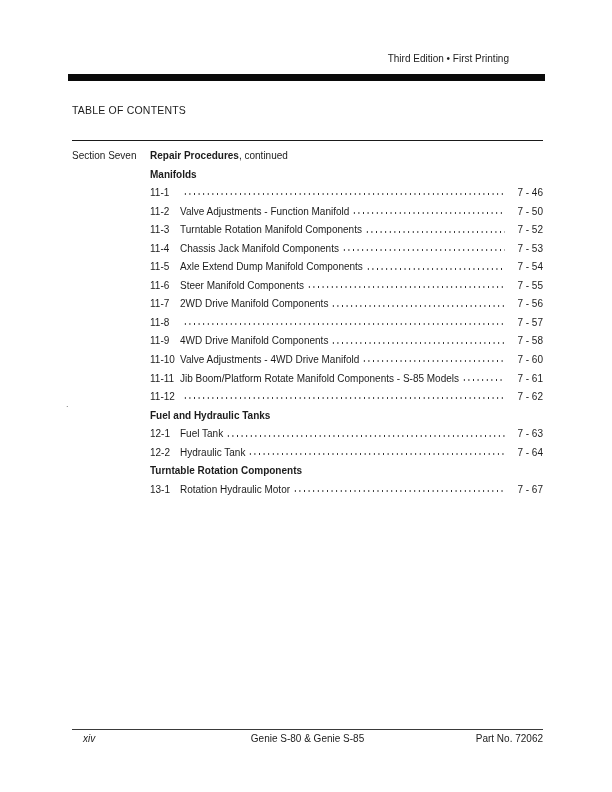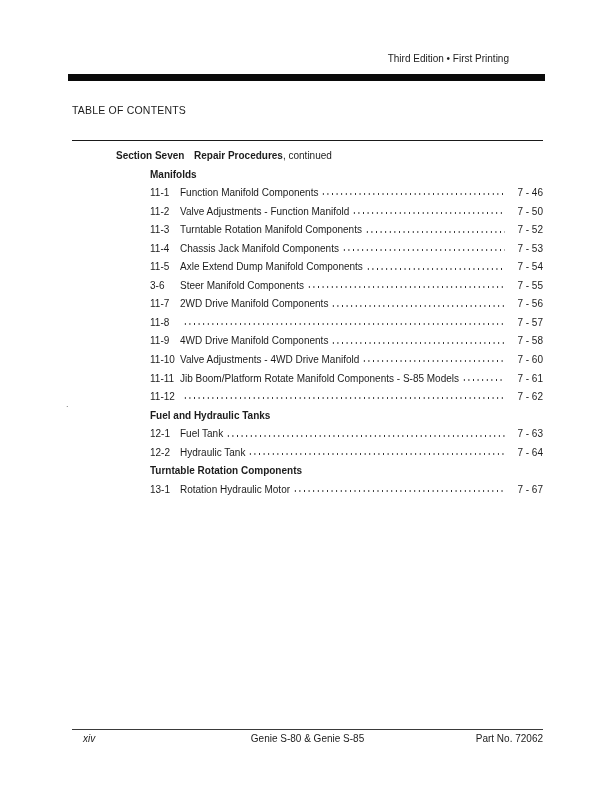--- a/index.html
+++ b/index.html
@@ -57,22 +57,21 @@
   .toc-row {
     display: flex;
     align-items: baseline;
     height: 18.55px;
     line-height: 18.55px;
     white-space: nowrap;
   }
   .bold { font-weight: bold; }
   .sec-label {
     flex: 0 0 78px;
-    font-weight: bold;
-    margin-left: 44px;
+    font-weight: normal;
   }
   .heading-row, .entry-row { padding-left: 78px; }
   .group-heading { font-weight: bold; }
   .num { flex: 0 0 30px; }
   .etitle { flex: 0 0 auto; }
   .dots {
     flex: 1 1 auto;
     align-self: stretch;
     margin: 0 4px 0 3px;
     background-image: radial-gradient(circle, #2a2a2a 0.75px, rgba(0,0,0,0) 0.95px);
@@ -133,21 +132,20 @@
     <div class="toc-row section-row">
       <span class="sec-label">Section Seven</span>
       <span class="sec-title"><span class="bold">Repair Procedures</span><span>, continued</span></span>
     </div>
     <div id="toc-body">
         <div class="toc-row heading-row">
           <span class="group-heading">Manifolds</span>
         </div>
         <div class="toc-row entry-row">
           <span class="num">11-1</span>
-          <span class="etitle">Function Manifold Components</span>
           <span class="dots"></span>
           <span class="pnum">7 - 46</span>
         </div>
         <div class="toc-row entry-row">
           <span class="num">11-2</span>
           <span class="etitle">Valve Adjustments - Function Manifold</span>
           <span class="dots"></span>
           <span class="pnum">7 - 50</span>
         </div>
         <div class="toc-row entry-row">
@@ -162,21 +160,21 @@
           <span class="dots"></span>
           <span class="pnum">7 - 53</span>
         </div>
         <div class="toc-row entry-row">
           <span class="num">11-5</span>
           <span class="etitle">Axle Extend Dump Manifold Components</span>
           <span class="dots"></span>
           <span class="pnum">7 - 54</span>
         </div>
         <div class="toc-row entry-row">
-          <span class="num">3-6</span>
+          <span class="num">11-6</span>
           <span class="etitle">Steer Manifold Components</span>
           <span class="dots"></span>
           <span class="pnum">7 - 55</span>
         </div>
         <div class="toc-row entry-row">
           <span class="num">11-7</span>
           <span class="etitle">2WD Drive Manifold Components</span>
           <span class="dots"></span>
           <span class="pnum">7 - 56</span>
         </div>

